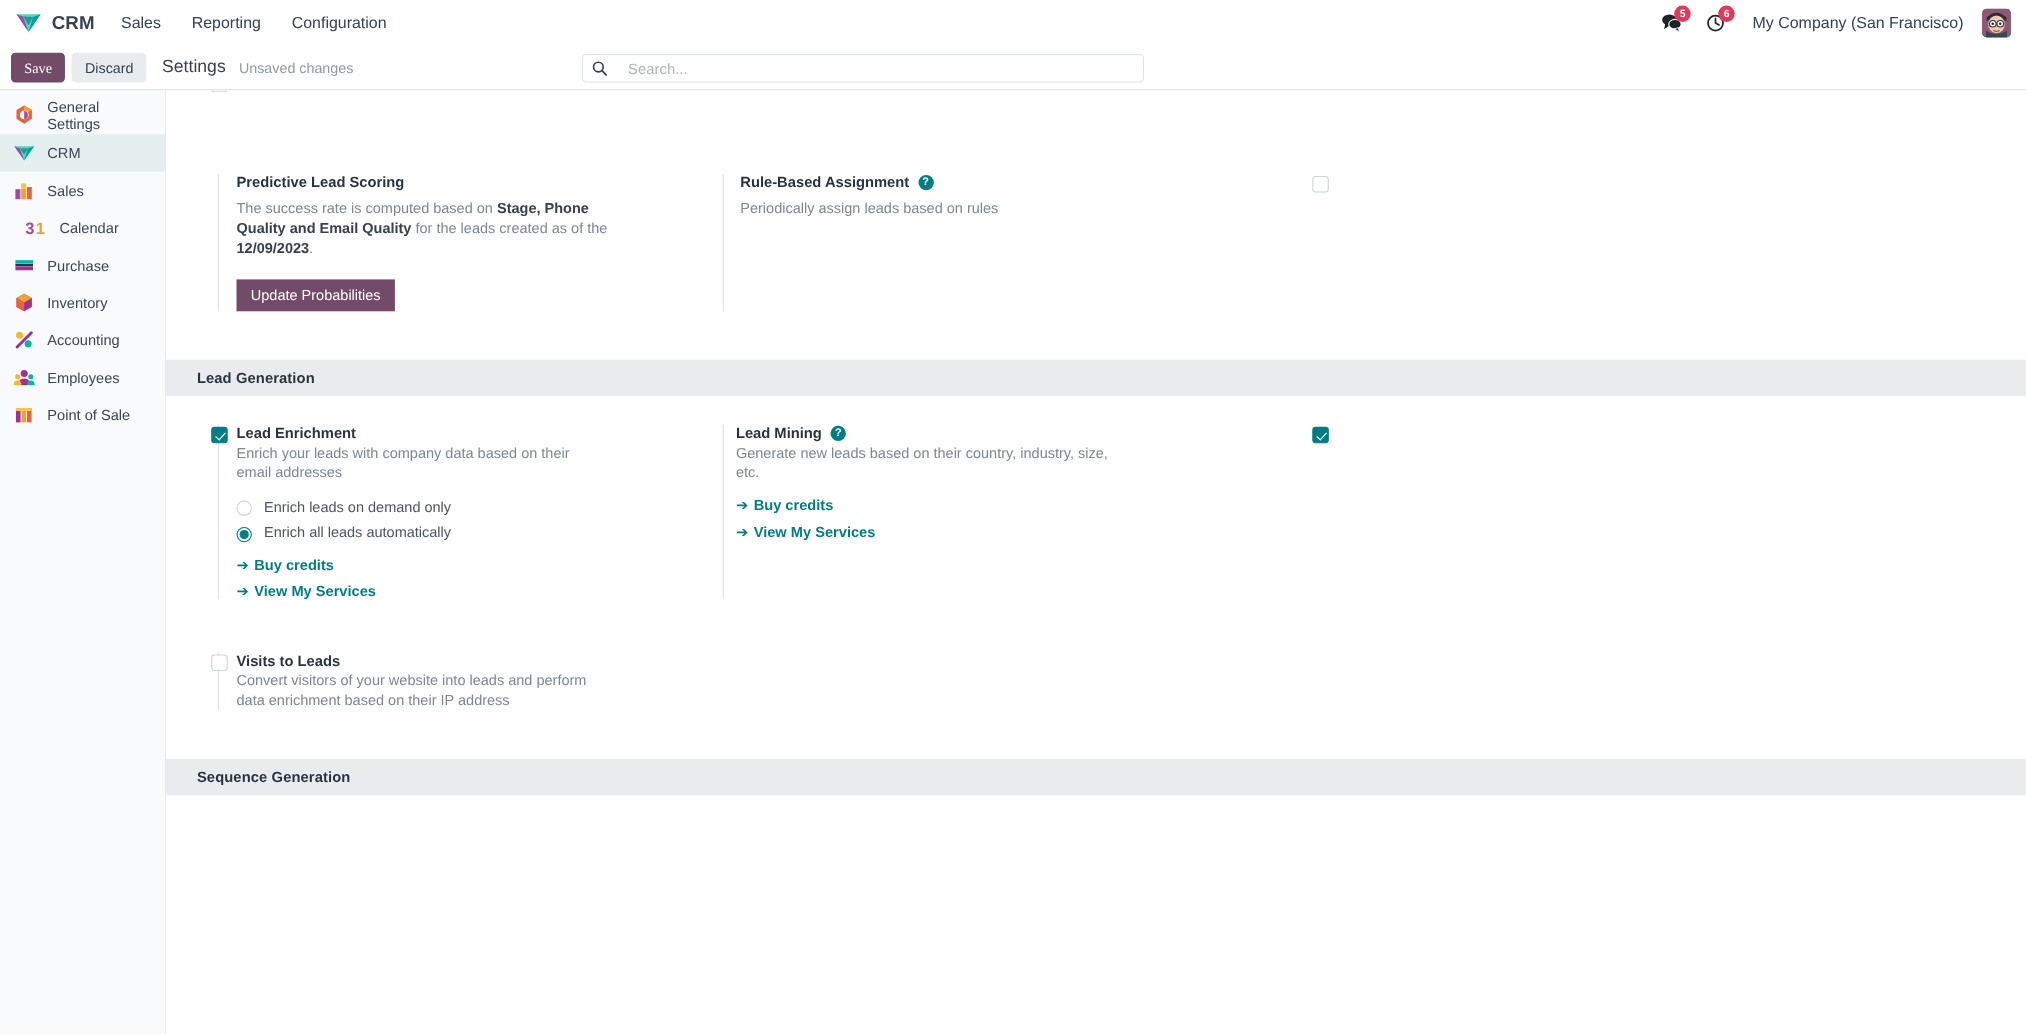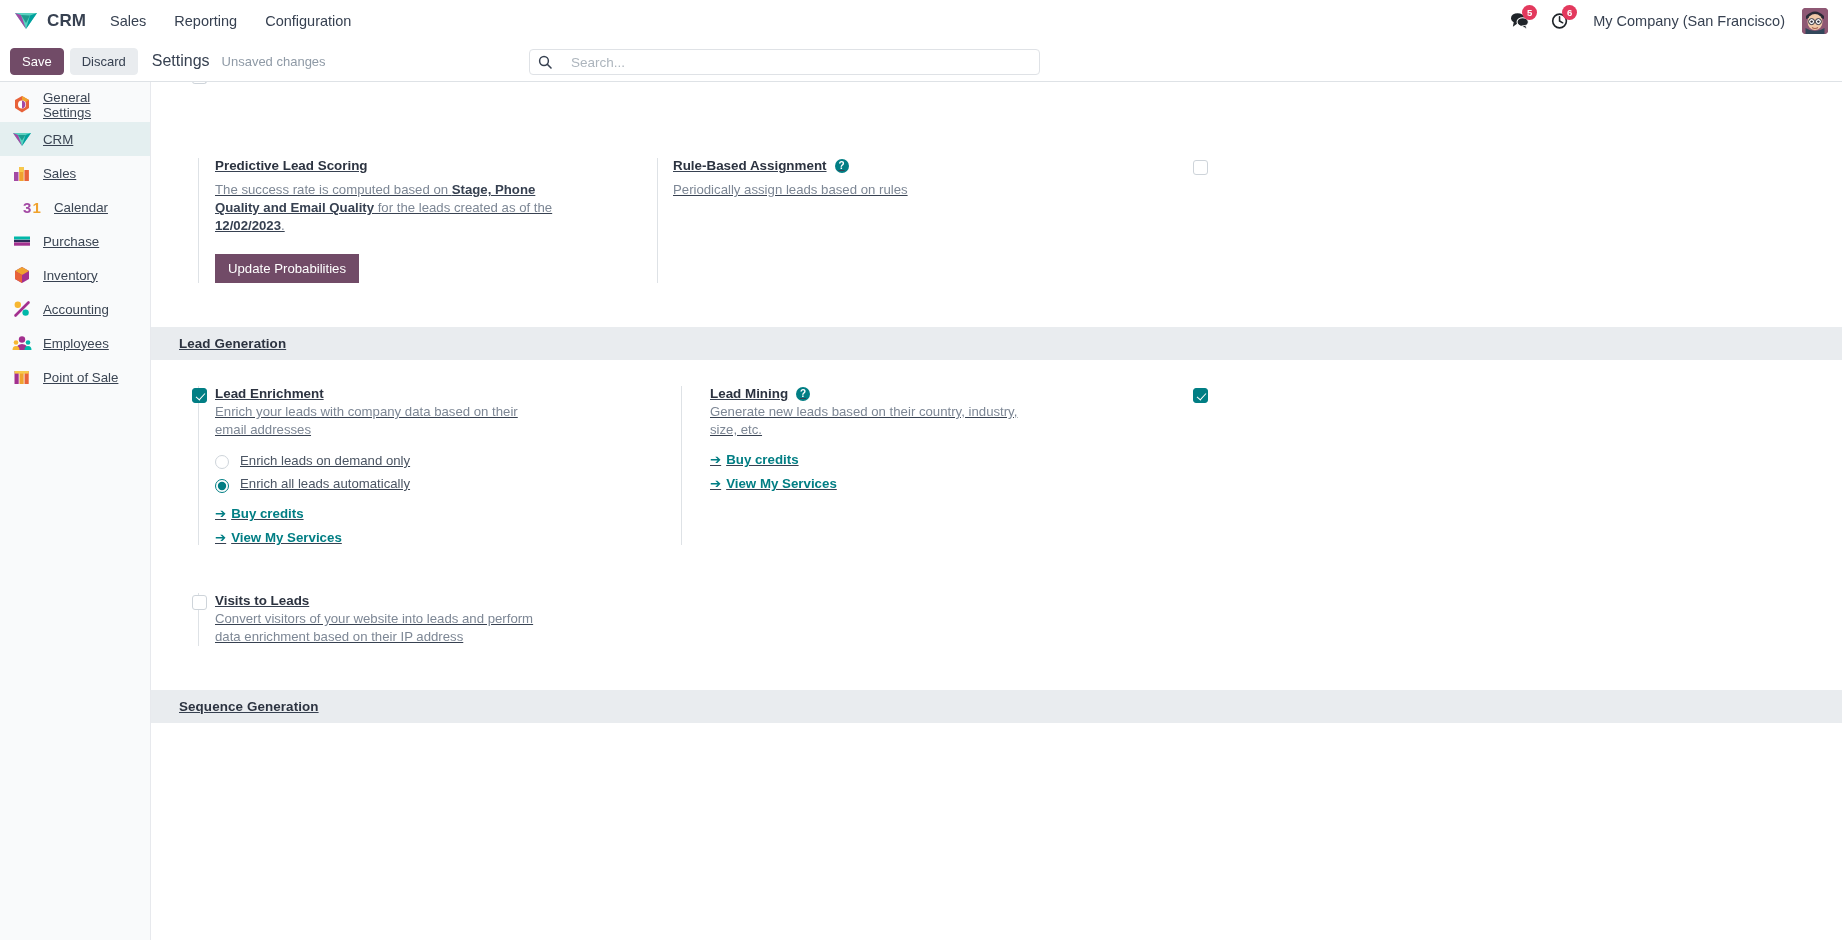--- a/index.html
+++ b/index.html
@@ -69,21 +69,21 @@
     display: flex; align-items: center;
     padding: 0 10px;
     position: relative; z-index: 20;
   }
   .btn {
     font-size: 13px; font-weight: 500;
     border-radius: 4px; border: 1px solid transparent;
     padding: 4px 11px; cursor: pointer; line-height: 17px;
     font-family: "Liberation Sans", sans-serif;
   }
-  .btn-save { background: #714b67; color: #fff; border-color: #714b67; }
+  .btn-save { background: #714b67; color: #fff; border-color: #714b67; font-family: Liberation Serif, serif; }
   .btn-discard { background: #e9ecef; color: #374151; border-color: #e9ecef; margin-left: 6px;}
   .breadcrumb-title {
     font-size: 16px; color: #374151; font-weight: 400;
     margin-left: 14px;
   }
   .unsaved {
     font-size: 13px; color: #8f9aa6; margin-left: 12px;
   }
   .searchview {
     position: absolute; left: 529px; top: 8px;
@@ -95,21 +95,21 @@
   .searchview input {
     border: none; outline: none; flex: 1;
     font-size: 13.5px; color: #374151;
     font-family: "Liberation Sans", sans-serif;
     background: transparent;
     margin-left: 12px;
   }
   .searchview input::placeholder { color: #adb5bd; }
 
   
-  .page { display: flex; height: 858px; text-decoration: underline; }
+  .page { display: flex; height: 858px; }
 
   
   .sidebar {
     width: 151px; flex: none;
     background: #f9fafb;
     border-right: 1px solid #e7e9ed;
     padding-top: 6px;
     overflow: hidden;
   }
   .side-item {
@@ -393,21 +393,21 @@
         <div class="partial-cb"></div>
       </div>
     </div>
 
     <div class="block" style="padding-top:46px; padding-bottom:34px;">
 
       <div class="setting" style="width:448px;align-items:center;">
         <div class="content" style="border-left:1px solid #dee2e6;">
           <div class="s-title">Predictive Lead Scoring</div>
           <div class="s-desc" style="margin-top:8px;max-width:345px;">
-            <span>The success rate is computed based on </span><b>Stage, Phone Quality and Email Quality</b><span> for the leads created as of the </span><b>12/02/2023</b><span>.</span>
+            <span>The success rate is computed based on </span><b>Stage, Phone Quality and Email Quality</b><span> for the leads created as of the </span><b>12/09/2023</b><span>.</span>
           </div>
           <button class="btn-update">Update Probabilities</button>
         </div>
       </div>
 
       <div class="setting" style="padding-left:58px;">
         <div class="cb-col" style="left:594px; top:12px;">
           <span class="cb"></span>
         </div>
         <div class="content" style="padding-left:15px;">
@@ -443,21 +443,21 @@
 
           <a class="s-link"><span class="arr">➔</span><span>Buy credits</span></a>
           <a class="s-link" style="margin-top:9px;"><span class="arr">➔</span><span>View My Services</span></a>
         </div>
       </div>
 
       <div class="setting" style="padding-left:58px;">
         <div class="cb-col" style="left:594px;">
           <span class="cb checked"></span>
         </div>
-        <div class="content" style="padding-left:28px;margin-left:24px;">
+        <div class="content" style="padding-left:11px;">
           <div class="s-title">
             <span>Lead Mining</span>
             <span class="help-ico">?</span>
           </div>
           <div class="s-desc" style="max-width:360px;">Generate new leads based on their country, industry, size, etc.</div>
           <a class="s-link"><span class="arr">➔</span><span>Buy credits</span></a>
           <a class="s-link" style="margin-top:9px;"><span class="arr">➔</span><span>View My Services</span></a>
         </div>
       </div>
     </div>

